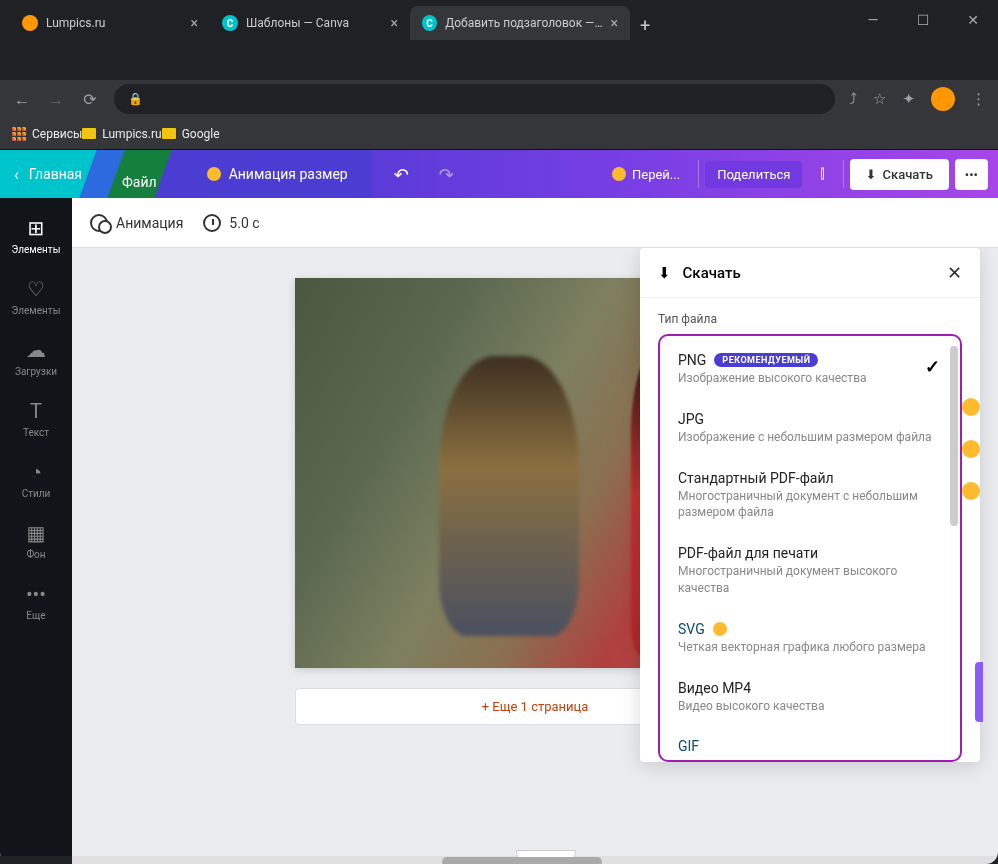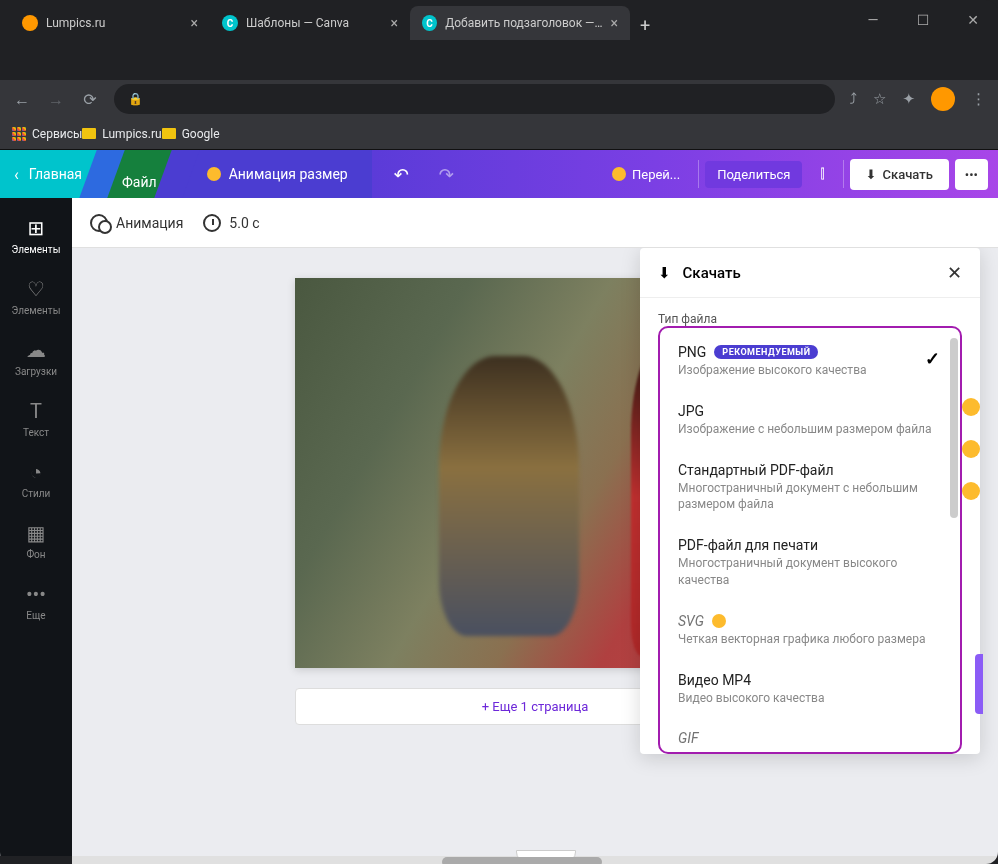--- a/index.html
+++ b/index.html
@@ -62,33 +62,33 @@
 .anim-btn { display: flex; align-items: center; gap: 8px; }
 .anim-icon { width: 18px; height: 18px; border: 2px solid #333; border-radius: 50%; position: relative; }
 .anim-icon::after { content:''; position:absolute; width:10px; height:10px; border:2px solid #333; border-radius:50%; right:-6px; bottom:-4px; background:#fff; }
 .clock-icon { width: 18px; height: 18px; border: 2px solid #333; border-radius: 50%; position: relative; }
 .clock-icon::after { content:''; position:absolute; left:7px; top:3px; width:2px; height:6px; background:#333; }
 
 .canvas-body { flex: 1; display: flex; flex-direction: column; align-items: center; padding: 30px 60px; overflow: hidden; position: relative; }
 .page-photo { width: 480px; height: 390px; background: linear-gradient(120deg, #4a5840 0%, #5a6850 25%, #7d8060 45%, #8a7050 60%, #b04040 75%, #c04545 100%); box-shadow: 0 2px 8px rgba(0,0,0,0.15); position: relative; overflow: hidden; }
 .page-photo::before { content:''; position:absolute; left:30%; top:20%; width:140px; height:280px; background: linear-gradient(180deg, #3d3020 0%, #8a7040 40%, #4a5060 100%); border-radius: 40% 40% 20% 20%; filter: blur(2px); }
 .page-photo::after { content:''; position:absolute; right:5%; top:15%; width:120px; height:320px; background: linear-gradient(180deg, #2a1810 0%, #c23030 50%, #b02828 100%); border-radius: 30% 30% 10% 10%; filter: blur(1px); }
-.add-page { margin-top: 20px; background: #fff; border: 1px solid #ddd; border-radius: 4px; padding: 10px 108px; font-size: 13px; color: #6d28d9; width: 480px; text-align: center; }
+.add-page { margin-top: 20px; background: #fff; border: 1px solid #ddd; border-radius: 4px; padding: 10px 108px; font-size: 13px; color: #c2410c; width: 480px; text-align: center; }
 
 
 .dl-panel { position: absolute; right: 18px; top: 0; width: 340px; background: #fff; box-shadow: 0 4px 20px rgba(0,0,0,0.15); border-radius: 4px; z-index: 10; }
 .dl-header { display: flex; align-items: center; padding: 14px 18px; gap: 12px; font-size: 15px; font-weight: 500; border-bottom: 1px solid #eee; }
 .dl-header .close { margin-left: auto; font-size: 18px; color: #333; }
 .dl-body { padding: 14px 18px 0; }
-.dl-label { font-size: 12px; color: #555; }
+.dl-label { font-size: 12px; color: #555; margin-bottom: 8px; }
 .filetype-dropdown { border: 2px solid #a21caf; border-radius: 10px; padding: 4px; position: relative; }
 .ft-list { max-height: 440px; overflow-y: auto; }
 .ft-item { padding: 12px 14px; position: relative; }
 .ft-title { font-size: 14px; color: #222; display: flex; align-items: center; gap: 8px; }
-.ft-title.disabled { color: #737373; font-style: italic; }
+.ft-title.disabled { color: #0c4a6e; }
 .ft-desc { font-size: 12px; color: #888; margin-top: 2px; line-height: 1.4; }
 .ft-badge { background: #4b3dd1; color: #fff; font-size: 9px; font-weight: bold; padding: 2px 8px; border-radius: 10px; letter-spacing: 0.5px; }
 .ft-check { position: absolute; right: 16px; top: 16px; font-size: 18px; font-weight: bold; }
 .ft-crown { width: 14px; height: 14px; background: #fdbb2d; border-radius: 50%; display: inline-block; }
 .ft-scrollbar { position: absolute; right: 2px; top: 10px; width: 8px; height: 180px; background: #ccc; border-radius: 4px; }
 
 .side-crowns { position: absolute; right: 0; top: 150px; display: flex; flex-direction: column; gap: 24px; }
 .side-crowns .crown { width: 18px; height: 18px; }
 .purple-strip { position: absolute; right: -3px; bottom: 40px; width: 8px; height: 60px; background: #8b5cf6; border-radius: 4px 0 0 4px; }
 

